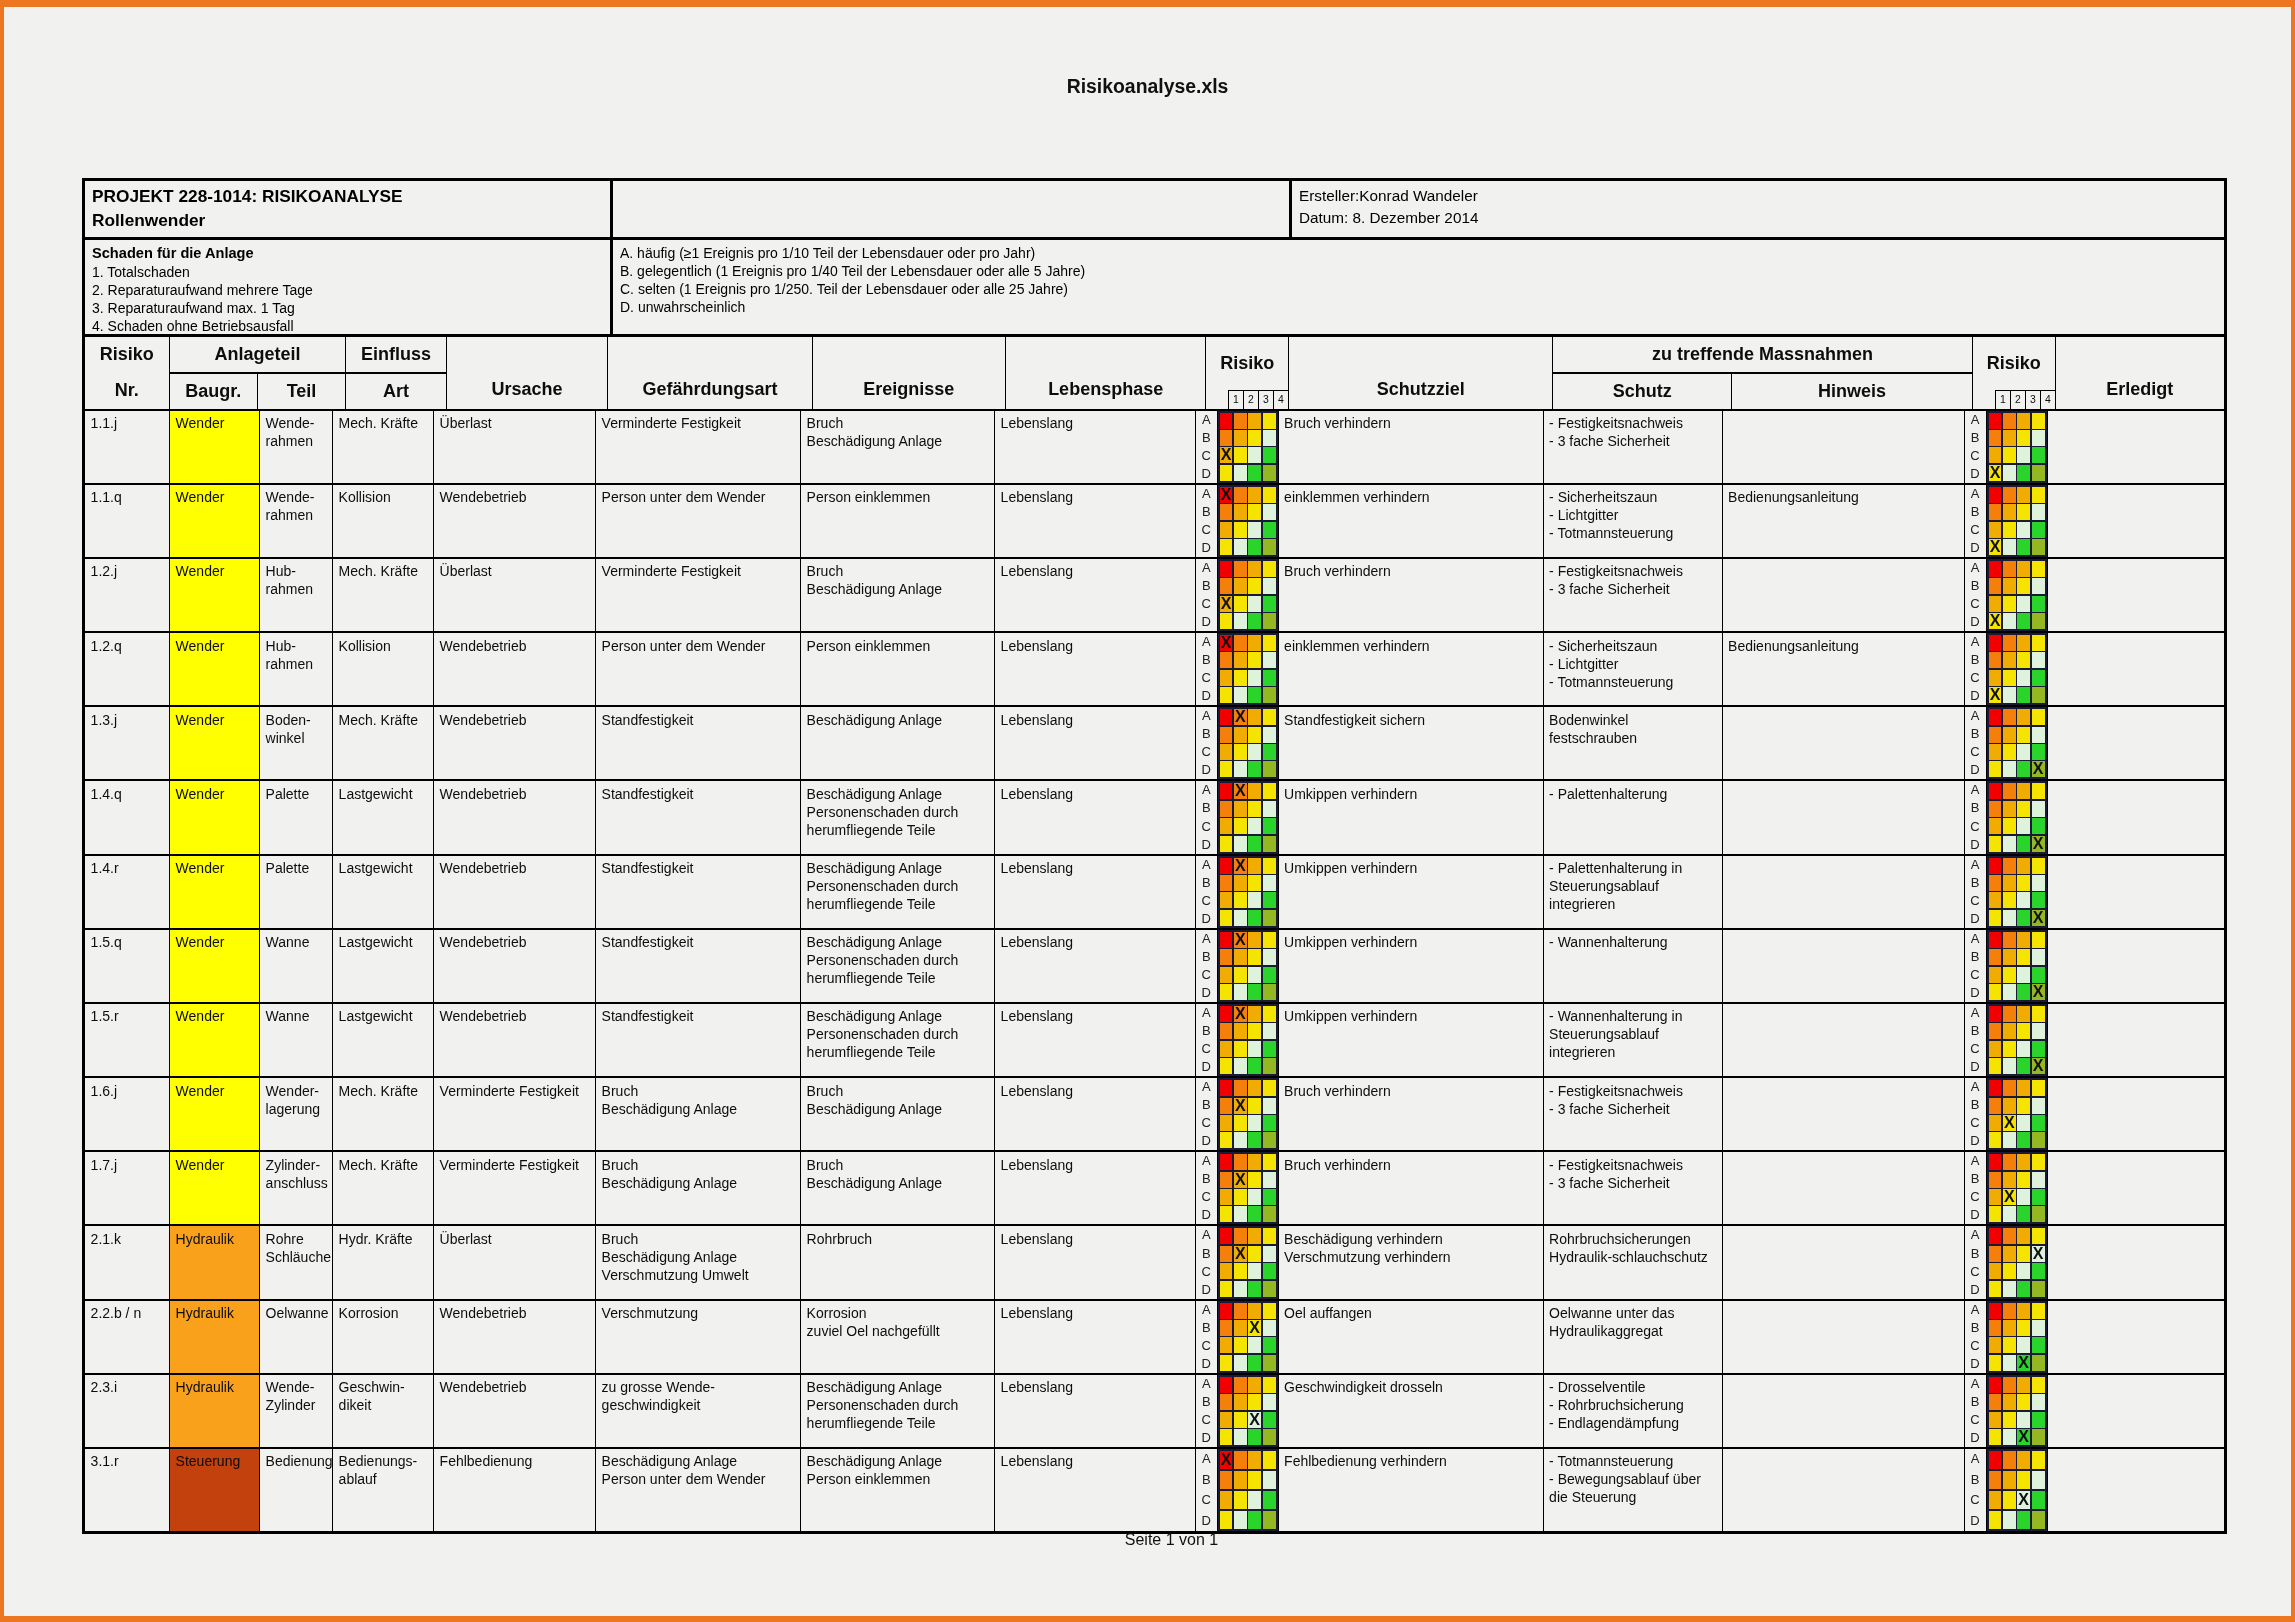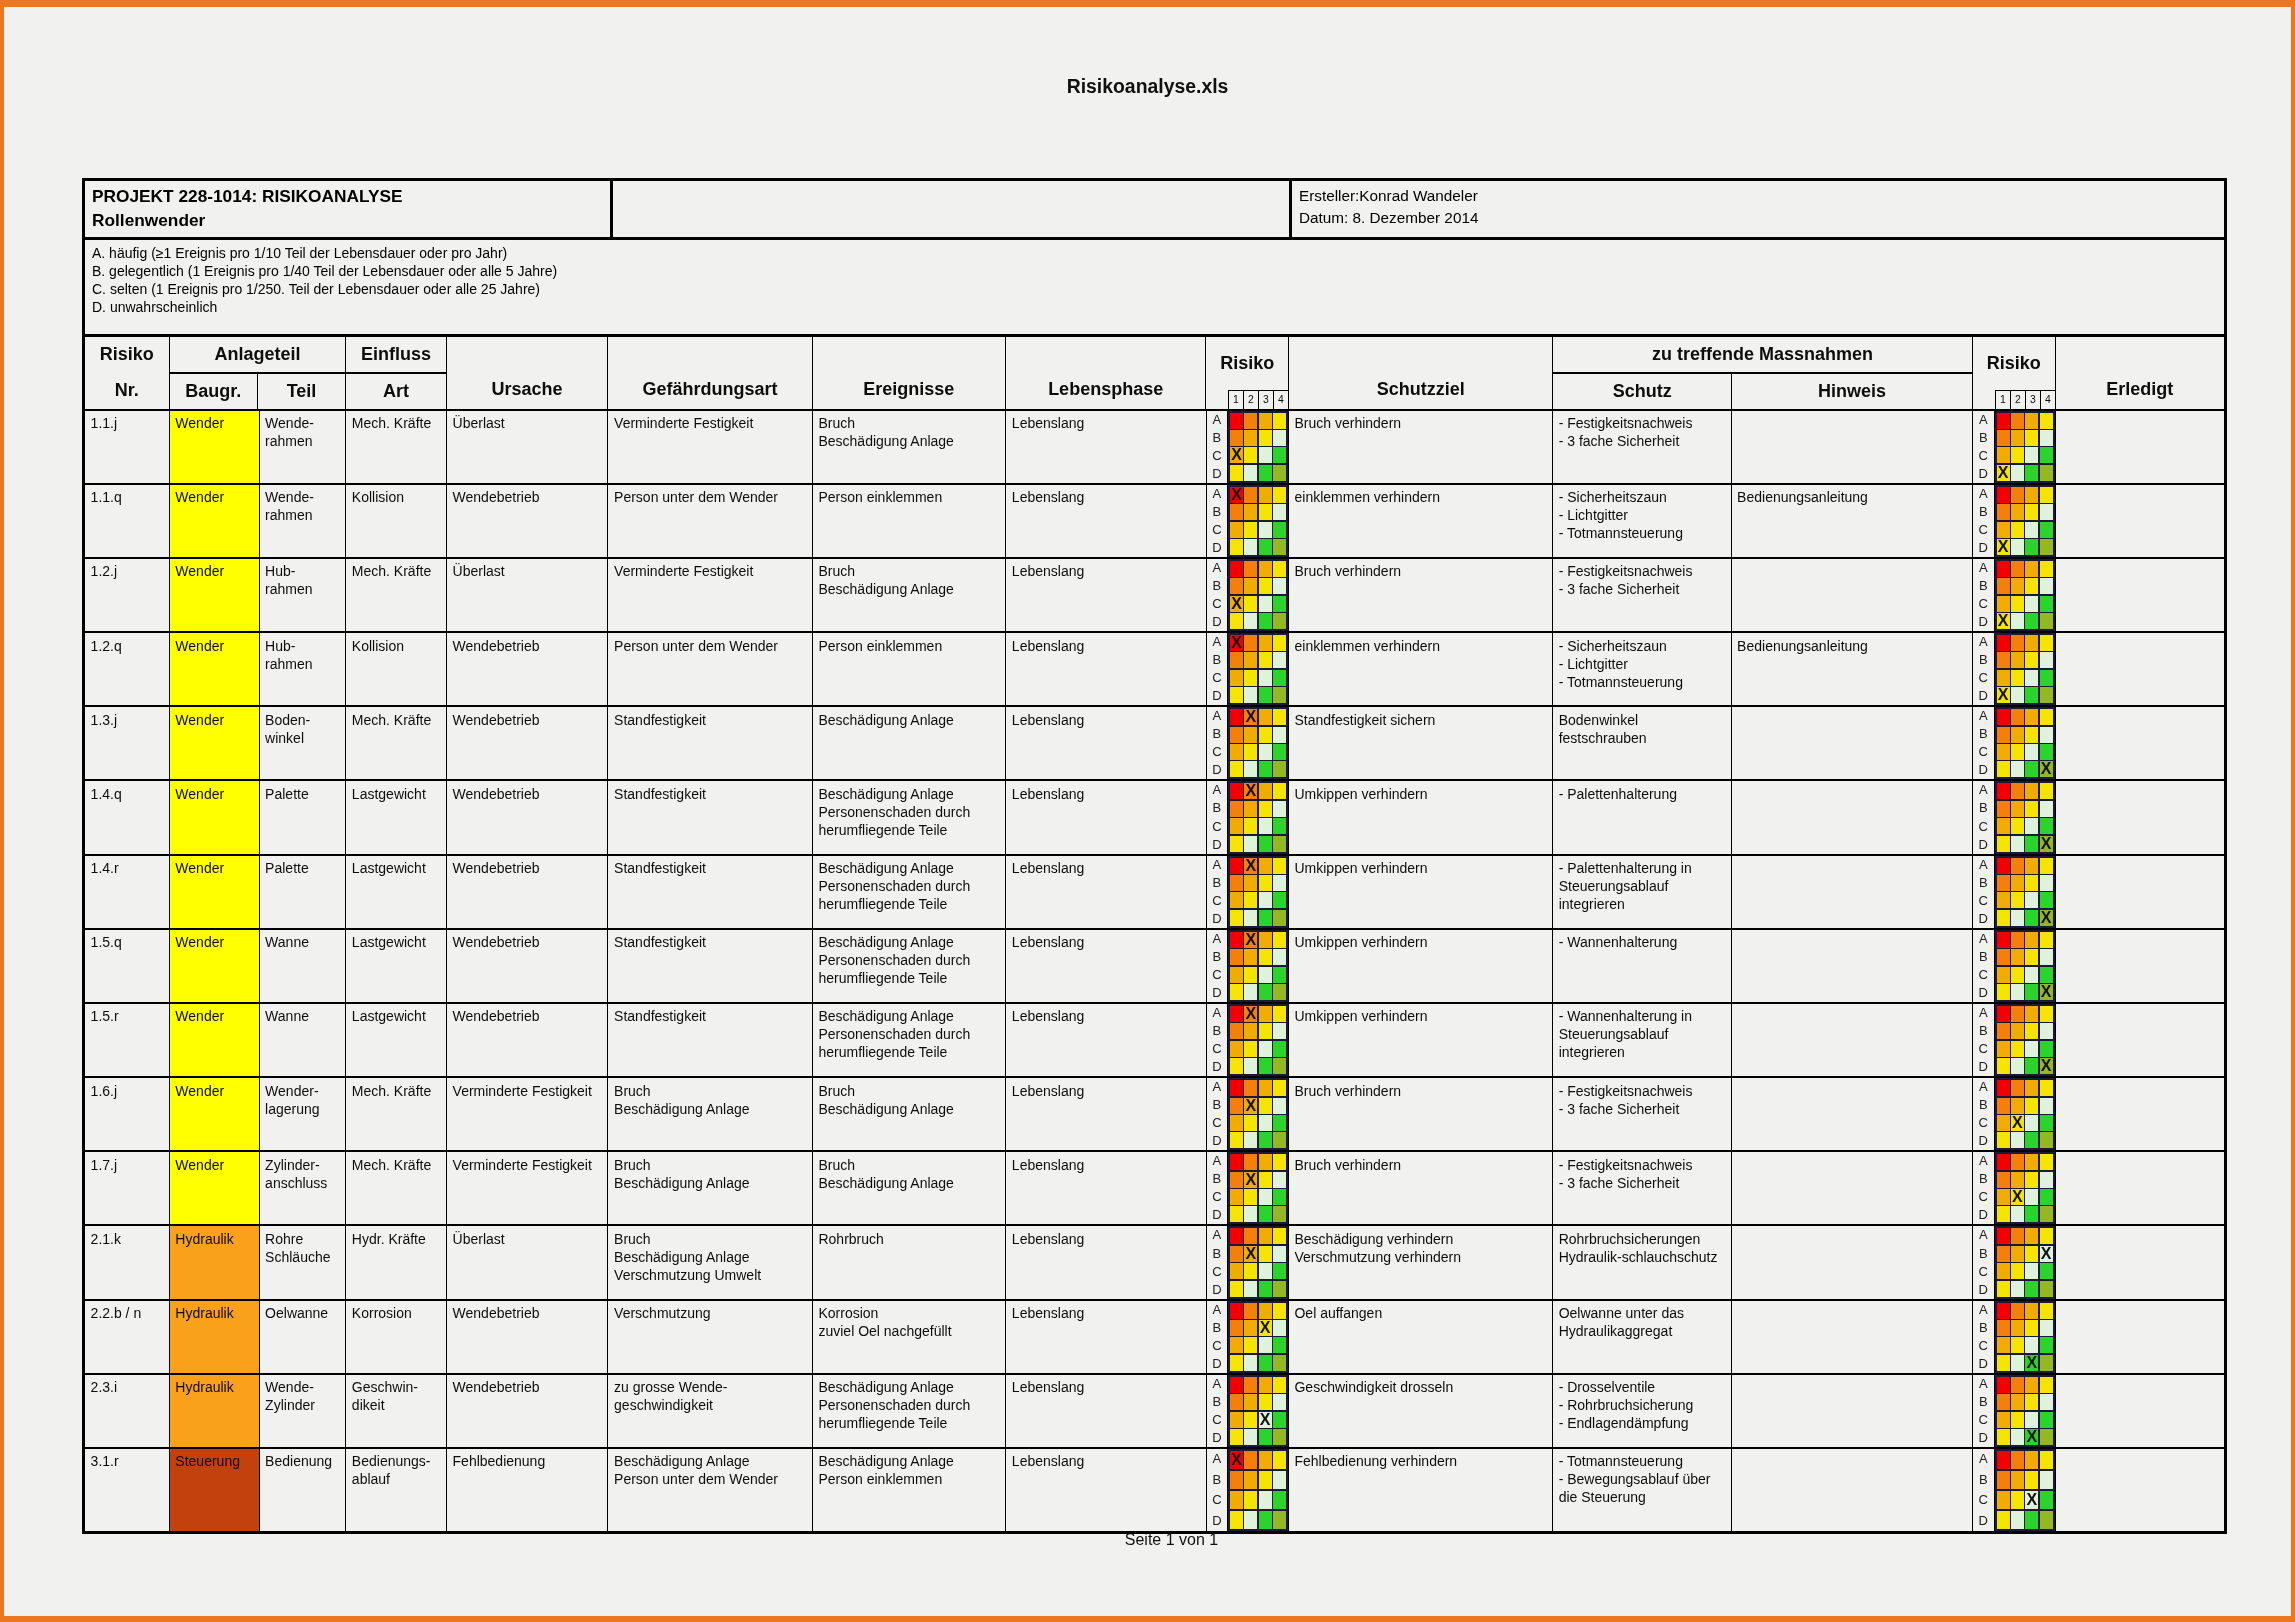--- a/index.html
+++ b/index.html
@@ -26,21 +26,21 @@
   .legend-item{font-size:14px;line-height:18px;}
   .hdr-row.second .hdr-cell{height:94px;}
 
   
   .table{border:3.5px solid #000;border-top-width:0;background:#f1f1ef;}
   .trow{display:flex;align-items:stretch;border-bottom:2.1px solid #000;}
   .trow:last-child{border-bottom:none;}
   .cell{box-sizing:border-box;border-right:1.4px solid #000;padding:3.5px 5.6px;
         font-size:14px;line-height:18px;color:#0d0d0d;white-space:pre-line;overflow:hidden;}
   .cell:last-child{border-right:none;}
-  .c-nr{width:85px;}  .c-baugr{width:90px;} .c-teil{width:87px;} .c-art{width:101px;}
+  .c-nr{width:85px;}  .c-baugr{width:90px;} .c-teil{width:73px;} .c-art{width:101px;}
   .c-urs{width:162px;} .c-gef{width:205px;}  .c-ere{width:194px;}  .c-leb{width:201px;}
   .c-lab{width:21.5px;padding:0;}  .c-mx{width:61px;padding:0;}
   .c-sz{width:265px;}  .c-s{width:179px;}    .c-h{width:242px;}
   .c-lab2{width:22px;padding:0;} .c-erl{width:169px;}
   .data-row{min-height:65px;}
   .data-row.tall{min-height:82px;}
 
   
   .thead{height:72px;border-bottom:2.8px solid #000;}
   .thead .cell{padding:0;font-weight:bold;font-size:18px;display:flex;
@@ -83,20 +83,27 @@
           <div class="proj-line">PROJEKT 228-1014: RISIKOANALYSE</div>
           <div class="proj-line">Rollenwender</div>
         </div>
         <div class="hdr-cell c2"></div>
         <div class="hdr-cell c3">
           <div class="meta-line">Ersteller:Konrad Wandeler</div>
           <div class="meta-line">Datum: 8. Dezember 2014</div>
         </div>
       </div>
       <div class="hdr-row second">
+        <div class="hdr-cell c1">
+          <div class="legend-title">Schaden für die Anlage</div>
+          <div class="legend-item">1. Totalschaden</div>
+          <div class="legend-item">2. Reparaturaufwand mehrere Tage</div>
+          <div class="legend-item">3. Reparaturaufwand max. 1 Tag</div>
+          <div class="legend-item">4. Schaden ohne Betriebsausfall</div>
+        </div>
         <div class="hdr-cell c3">
           <div class="legend-item">A. häufig (≥1 Ereignis pro 1/10 Teil der Lebensdauer oder pro Jahr)</div>
           <div class="legend-item">B. gelegentlich (1 Ereignis pro 1/40 Teil der Lebensdauer oder alle 5 Jahre)</div>
           <div class="legend-item">C. selten (1 Ereignis pro 1/250. Teil der Lebensdauer oder alle 25 Jahre)</div>
           <div class="legend-item">D. unwahrscheinlich</div>
         </div>
       </div>
     </div>
 
     <div class="table">

